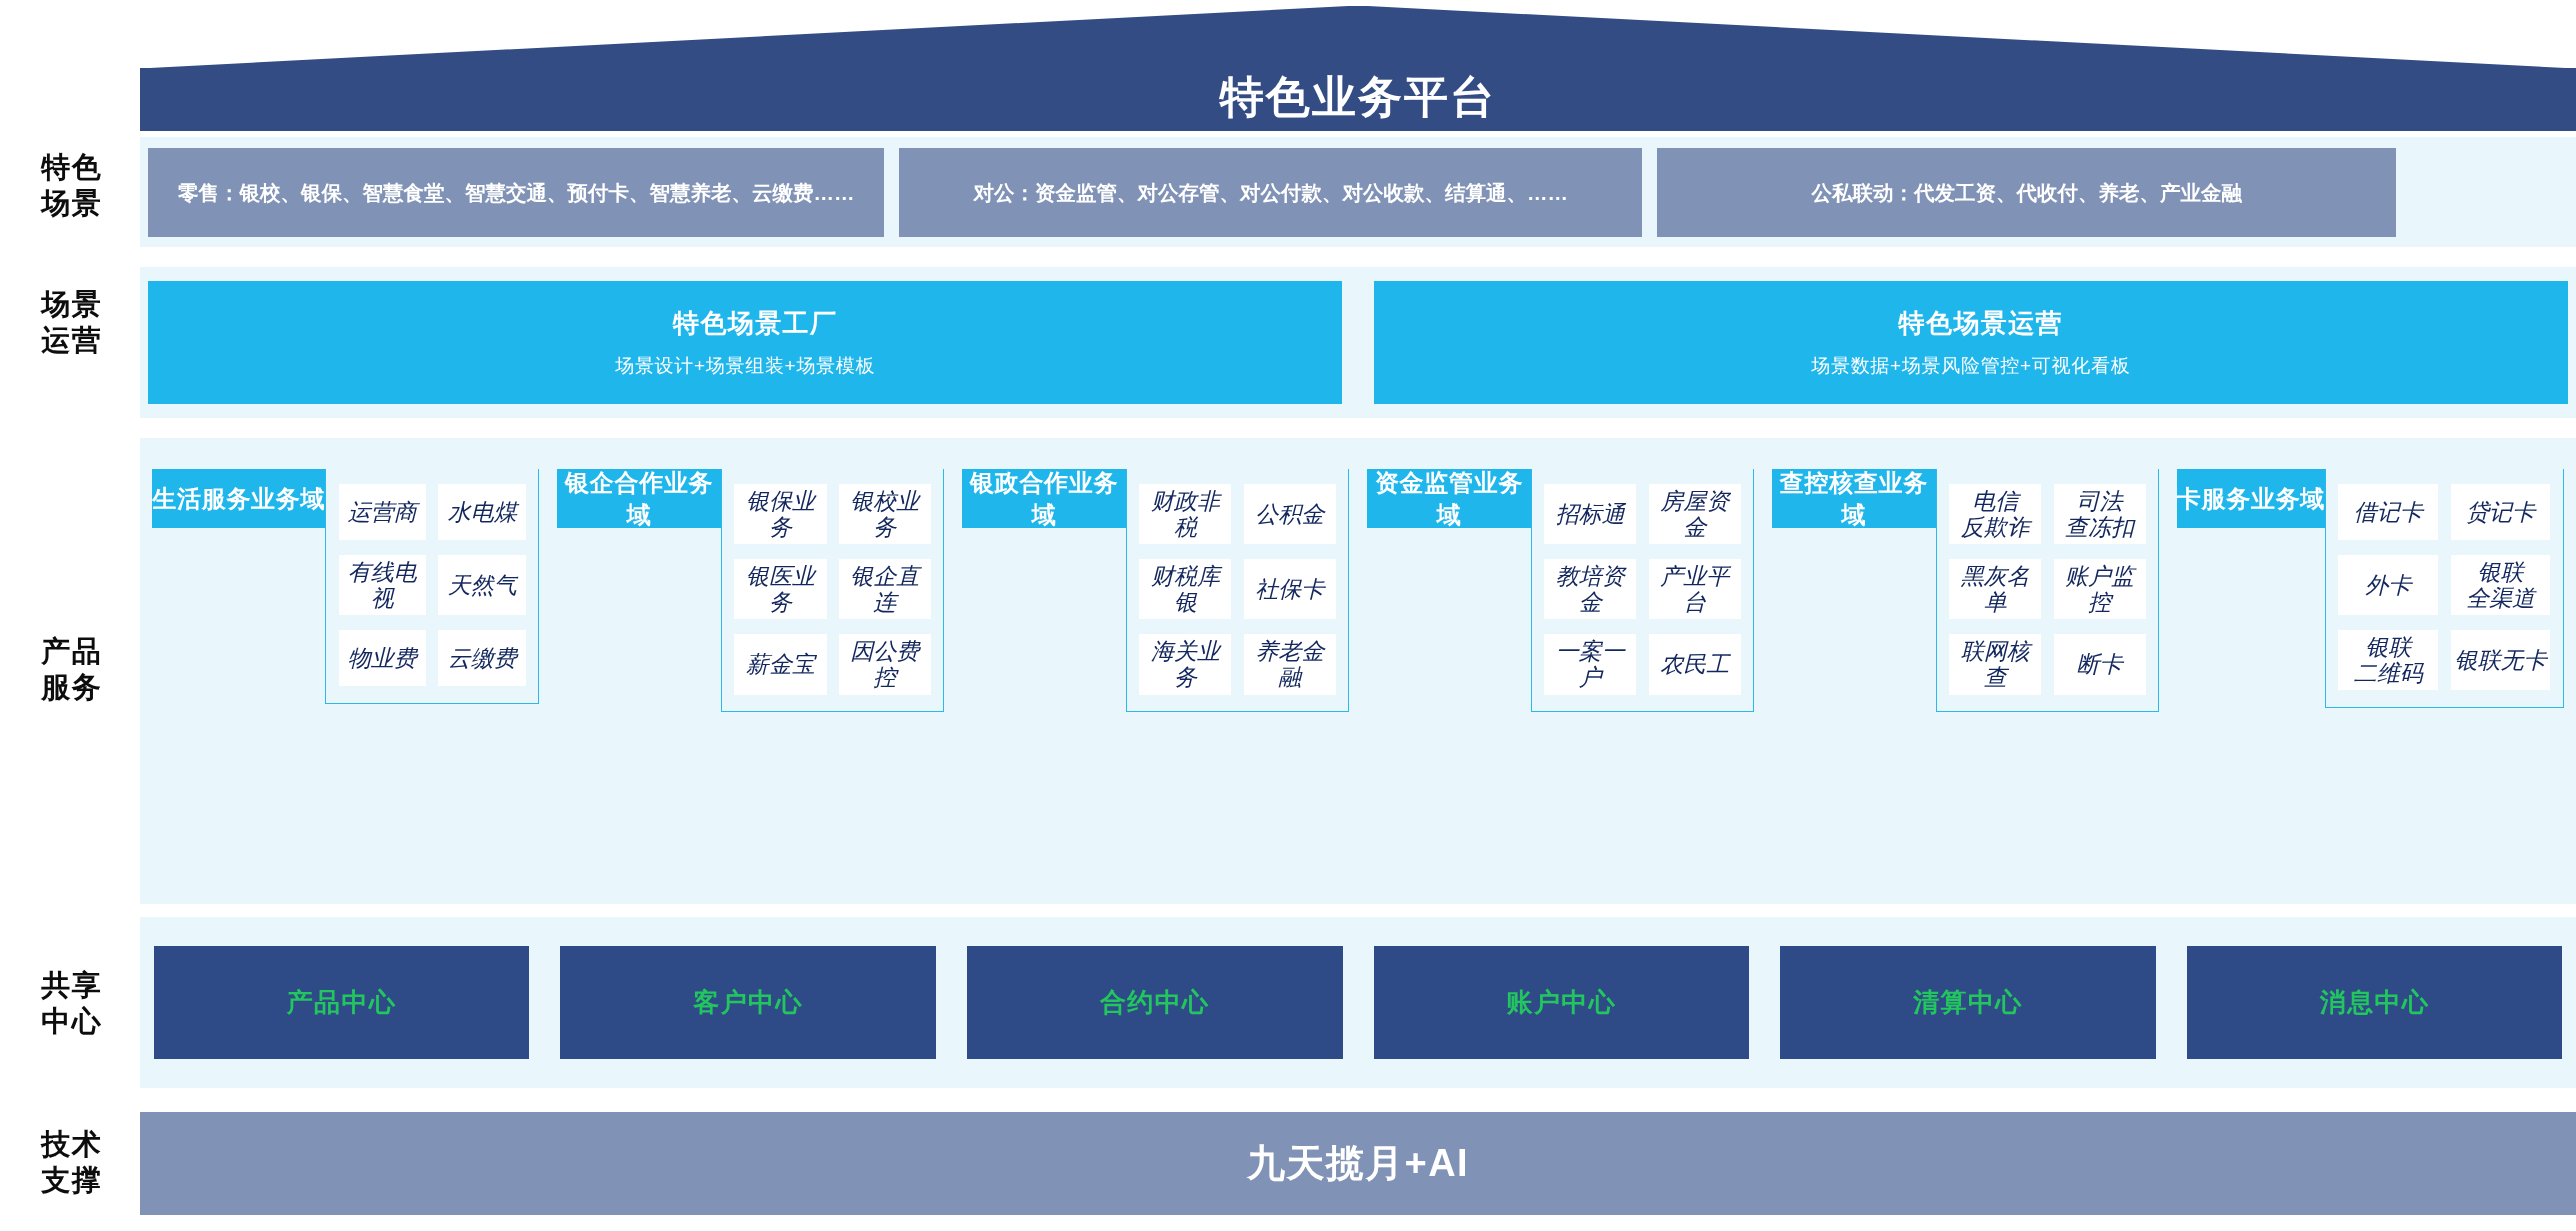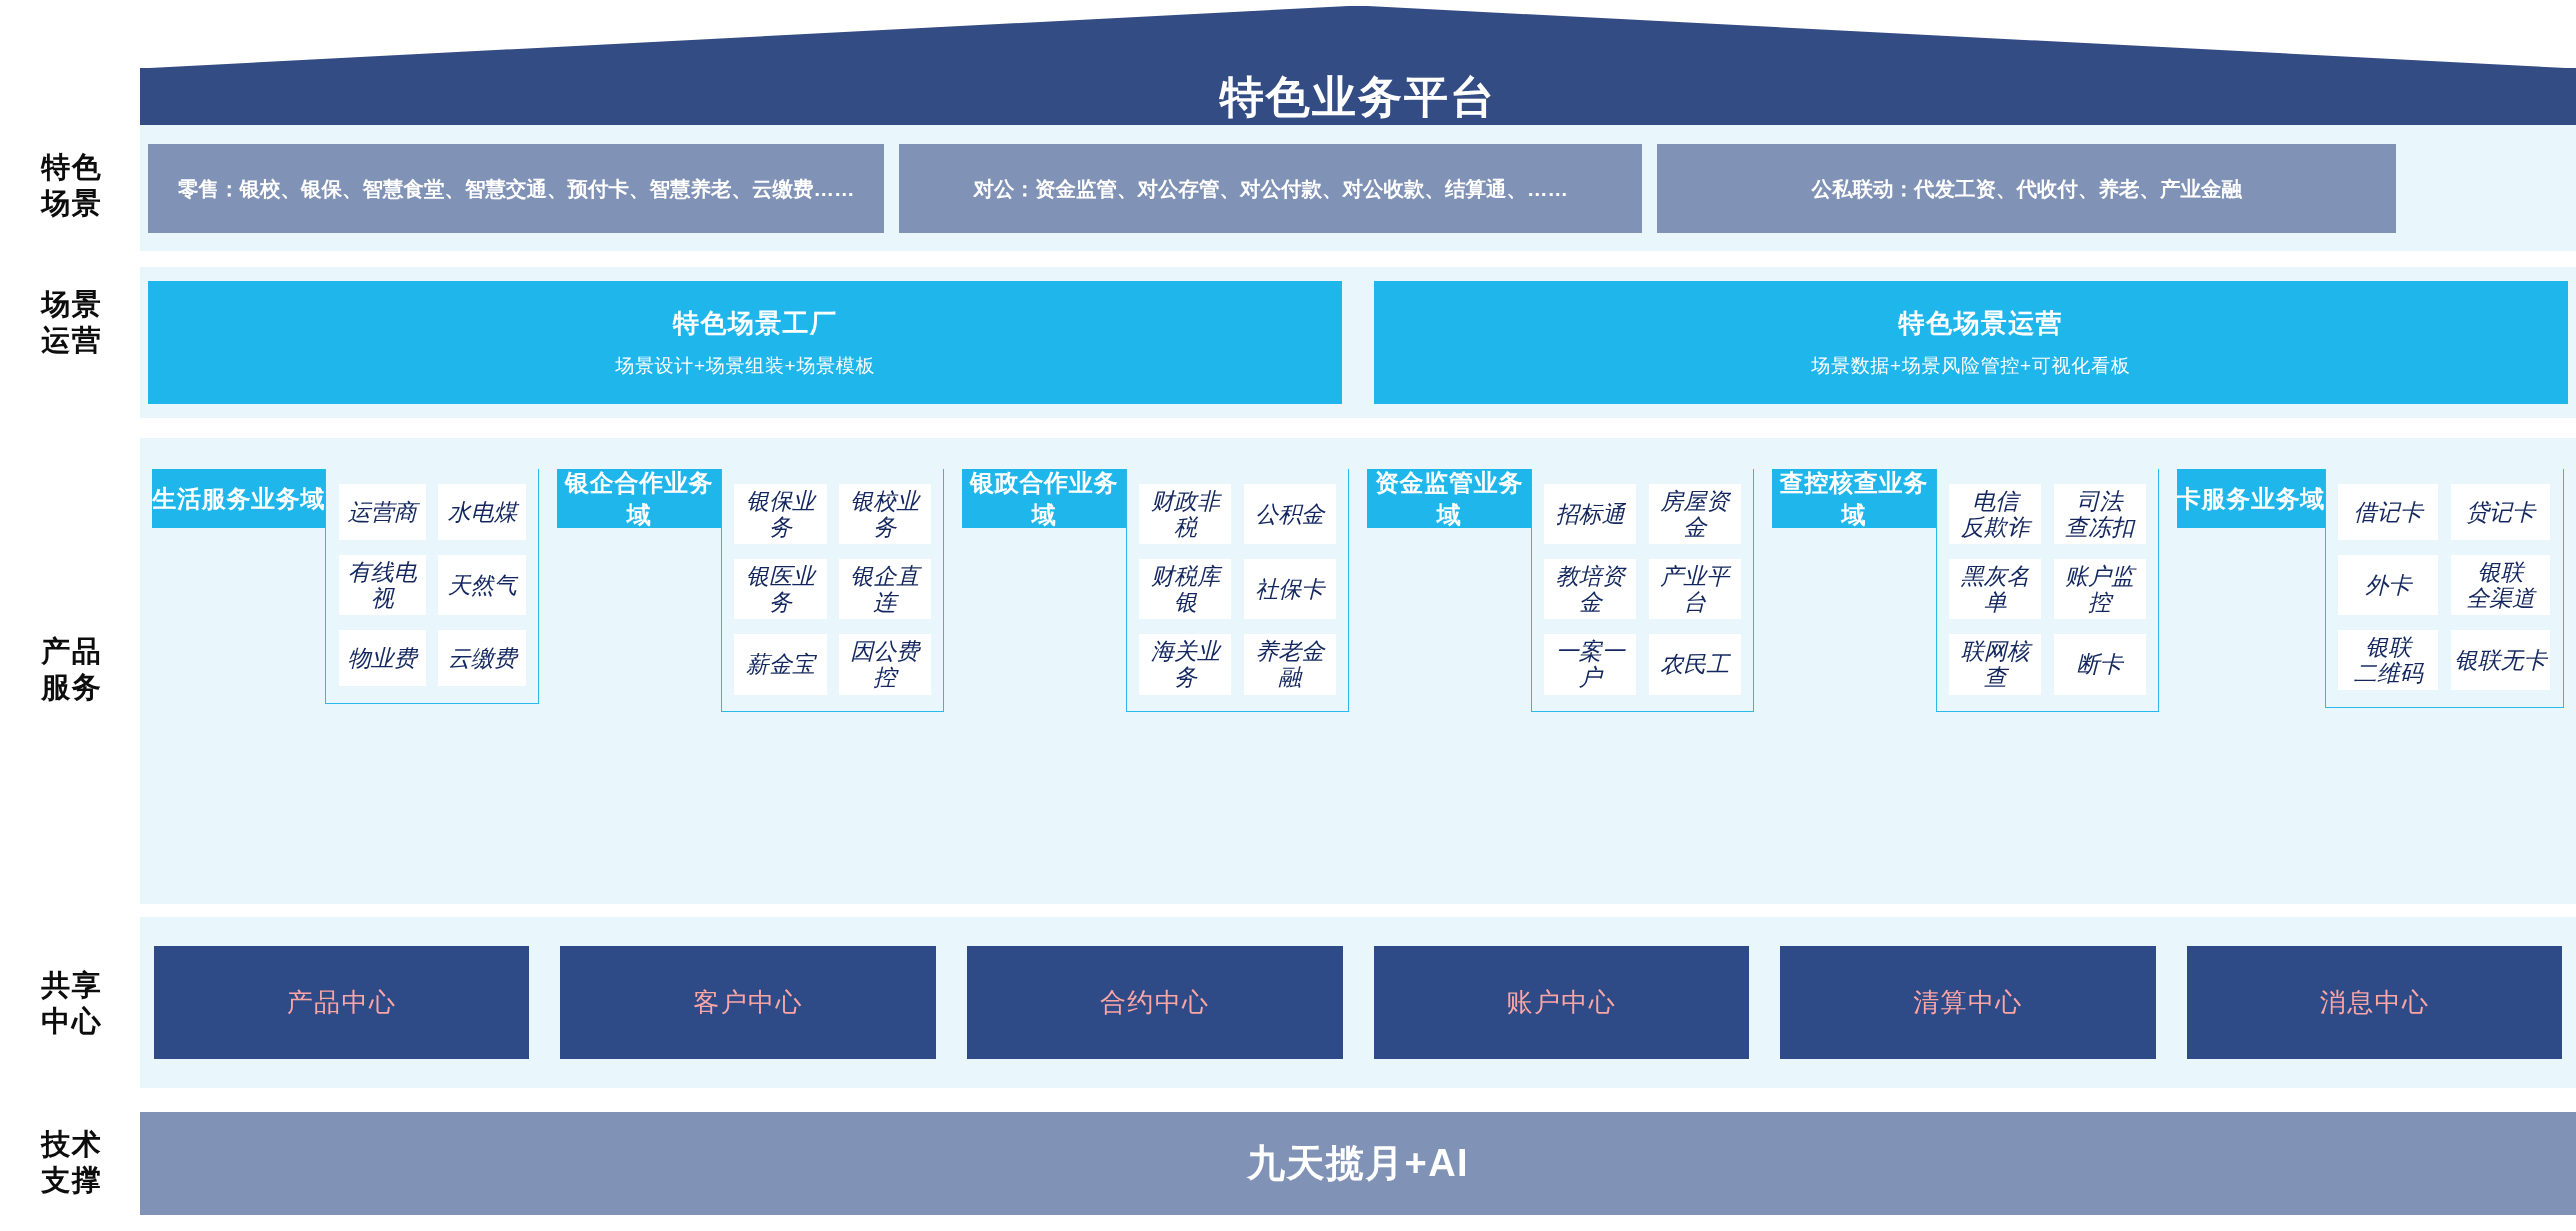--- a/index.html
+++ b/index.html
@@ -33,21 +33,21 @@
     position:absolute;left:13.7px;width:116px;
     text-align:center;color:#0d0d0d;
     font-size:29px;font-weight:bold;line-height:36px;
     letter-spacing:1.4px;
   }
 
   
   .band{position:absolute;left:140px;width:2436px;background:#e9f7fd;}
 
   
-  #band-scene{top:125px;height:126px;}
+  #band-scene{top:137px;height:110px;}
   .scene-row{position:absolute;left:0;top:0;width:100%;height:100%;
              display:flex;align-items:center;padding:0 8.2px;box-sizing:border-box;gap:15px;}
   .scene-box{
     background:#8092b5;color:#ffffff;
     display:flex;align-items:center;justify-content:center;text-align:center;
     font-size:20.5px;font-weight:bold;line-height:29px;
     padding:6.8px 11px;box-sizing:border-box;height:89px;
   }
   .scene-box.retail{flex:0 0 736px;}
   .scene-box.corp{flex:0 0 743px;}
@@ -91,23 +91,23 @@
     padding:4.1px 2.7px;box-sizing:border-box;
     white-space:pre-line;
     font-style:italic;
   }
 
   
   #band-shared{top:917px;height:171px;}
   .shared-row{position:absolute;inset:0;display:flex;align-items:center;
               padding:0 13.7px;box-sizing:border-box;gap:31px;}
   .shared-box{
-    flex:1 1 0;height:113px;background:#2e4a87;color:#fca5a5;
+    flex:1 1 0;height:113px;background:#2e4a87;color:#22c55e;
     display:flex;align-items:center;justify-content:center;
-    font-size:26px;letter-spacing:1.4px;
+    font-size:26px;letter-spacing:1.4px;font-weight:bold;
   }
 
   
   #band-tech{top:1112px;height:103px;background:#8092b5;}
   .tech-text{
     position:absolute;inset:0;display:flex;align-items:center;justify-content:center;
     color:#ffffff;font-size:38px;font-weight:bold;letter-spacing:1.4px;
   }
 </style>
 </head>

